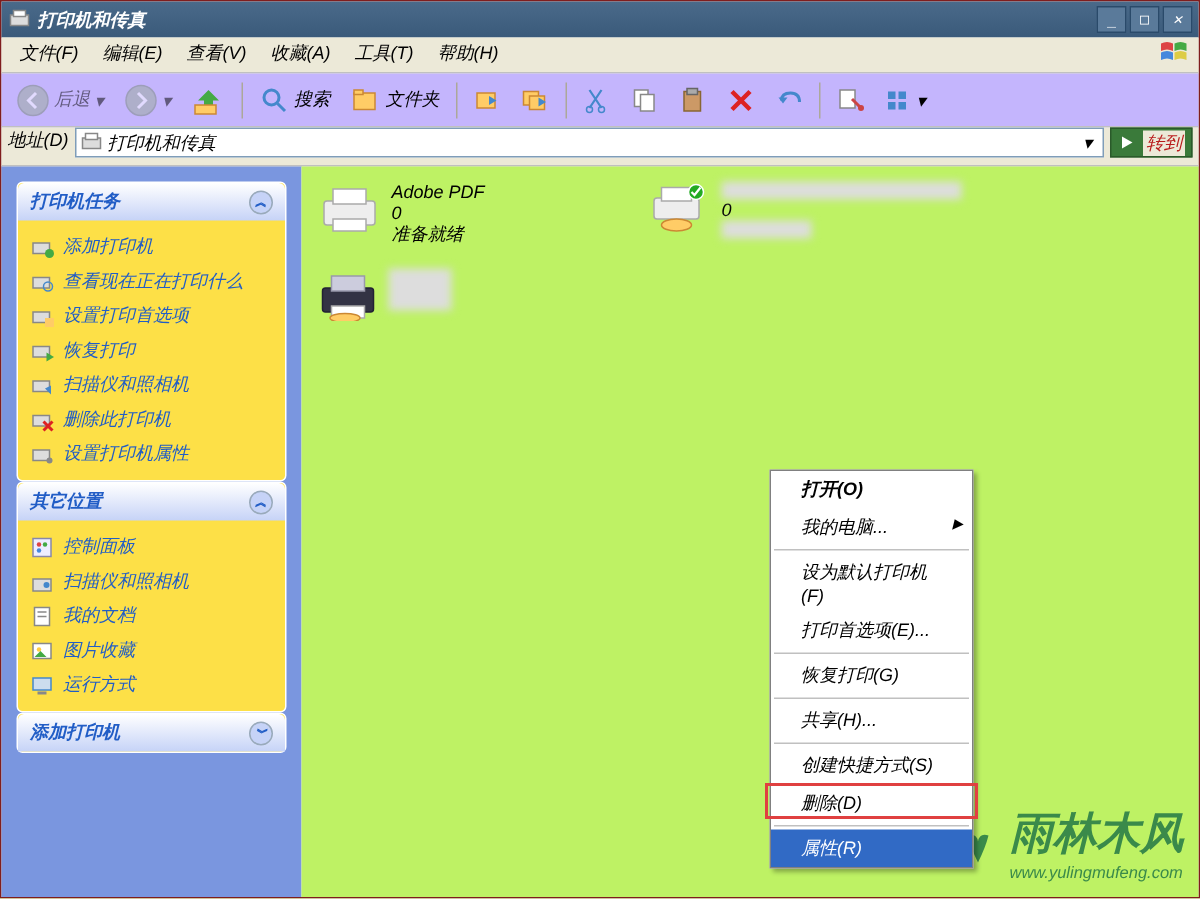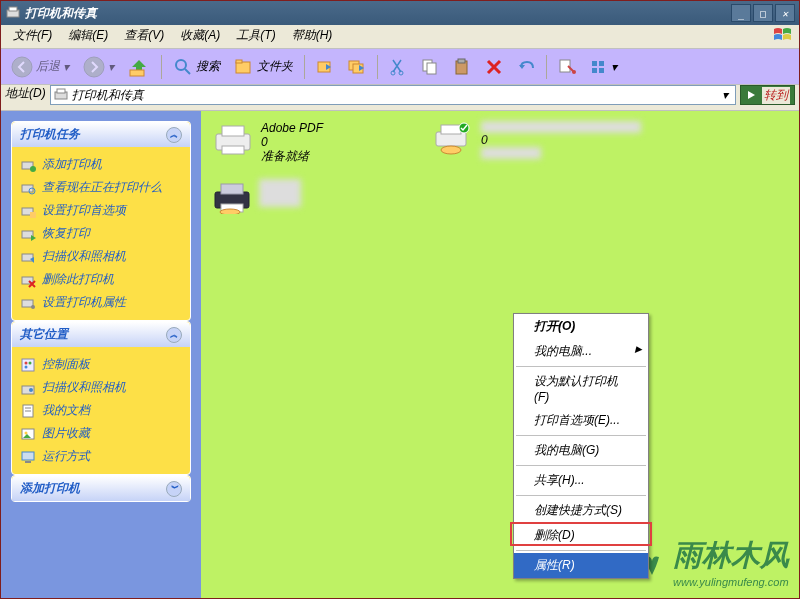--- a/index.html
+++ b/index.html
@@ -386,21 +386,21 @@
     <div class="txt sel blur" style="width:120px;height:28px;"></div>
    </div>
 
    <div class="ctxmenu">
     <div class="mitem"><b>打开(O)</b></div>
     <div class="mitem"><span>我的电脑...</span><span class="marrow">▶</span></div>
     <div class="msep"></div>
     <div class="mitem">设为默认打印机(F)</div>
     <div class="mitem">打印首选项(E)...</div>
     <div class="msep"></div>
-    <div class="mitem">我的电脑(G)</div>
+    <div class="mitem">恢复打印(G)</div>
     <div class="msep"></div>
     <div class="mitem">共享(H)...</div>
     <div class="msep"></div>
     <div class="mitem">创建快捷方式(S)</div>
     <div class="mitem">删除(D)</div>
     <div class="msep"></div>
     <div class="mitem hl">属性(R)</div>
    </div>
    <div class="mhigh"></div>
 

